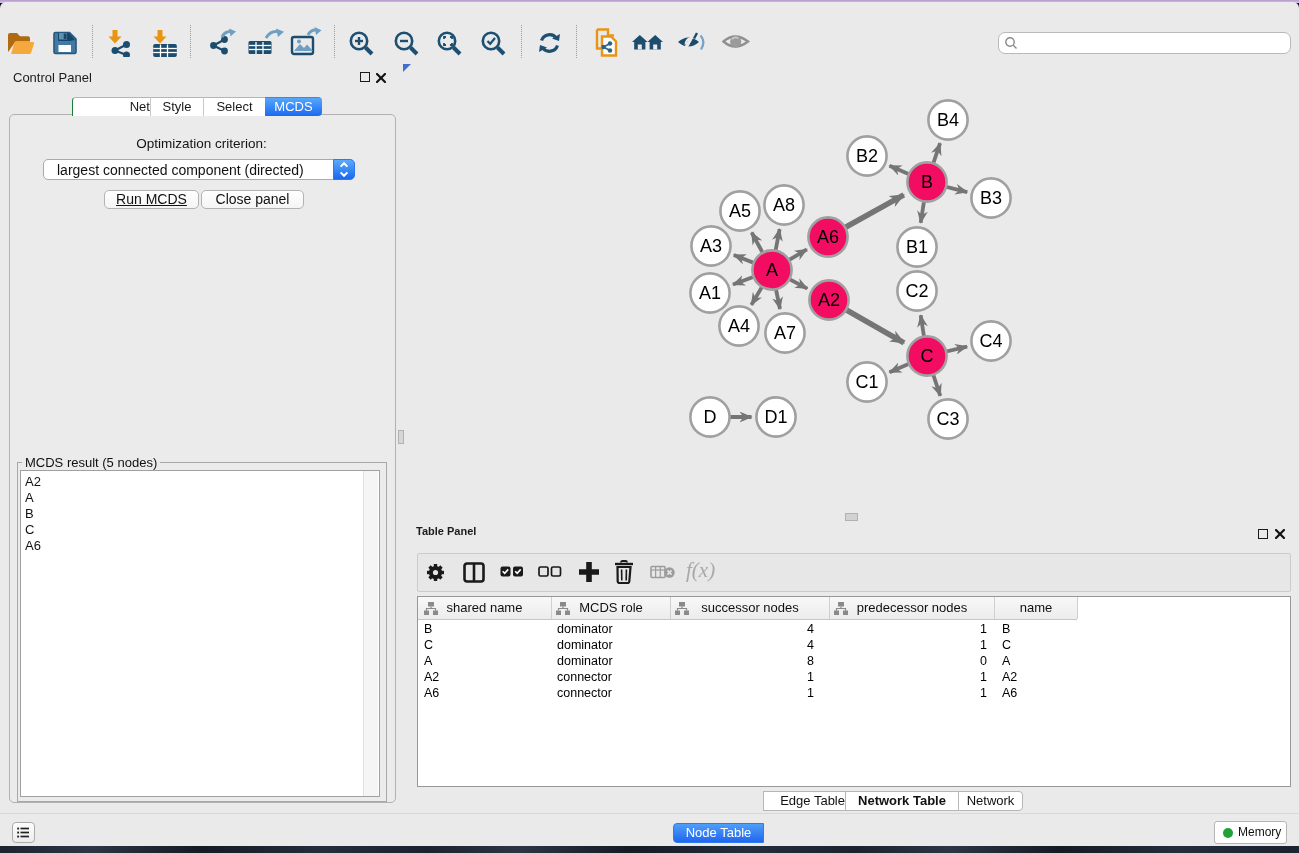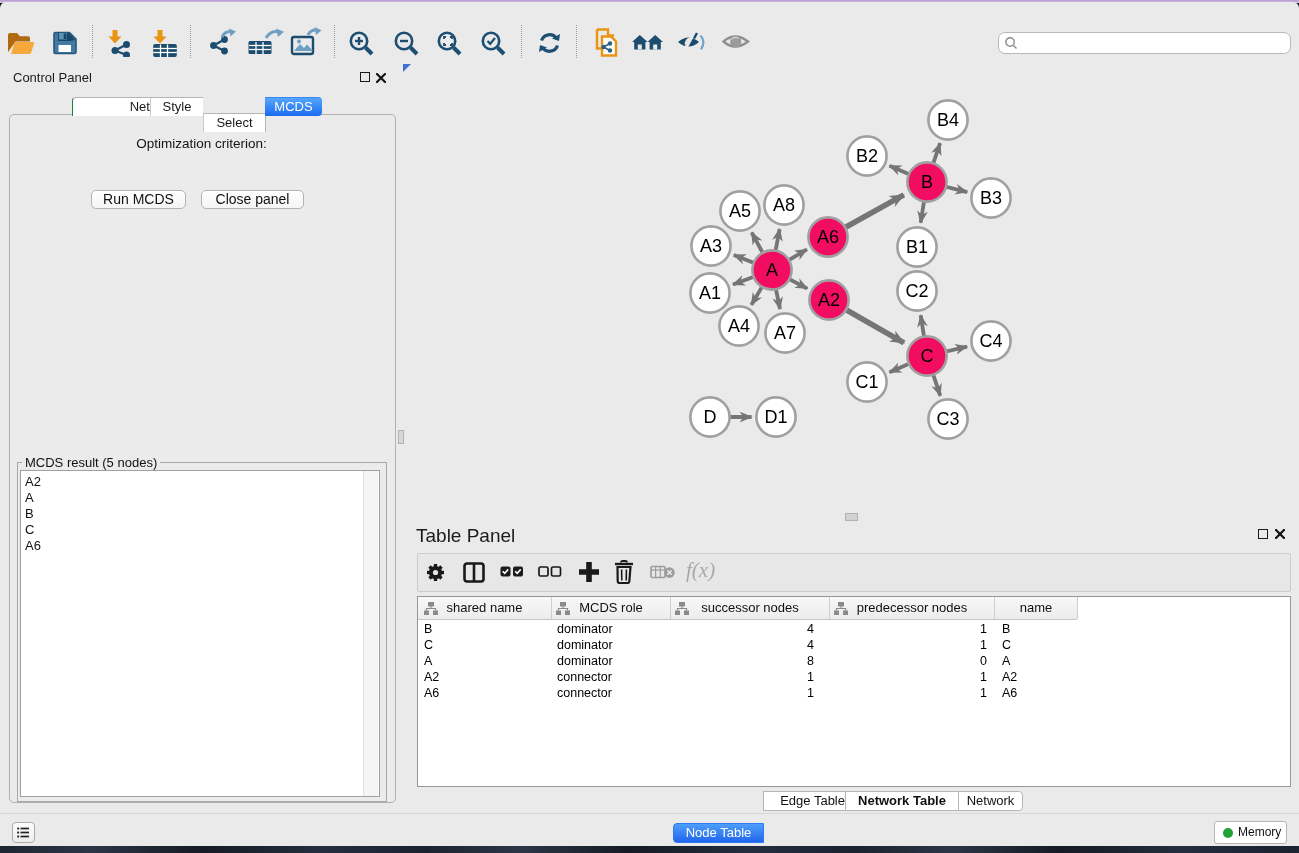--- a/index.html
+++ b/index.html
@@ -37,21 +37,21 @@
 #statusline{left:0;top:813px;width:1299px;height:0;border-top:1px solid #d8d8d8;}
 #listBtn{left:12px;top:822px;width:21px;height:19px;background:linear-gradient(180deg,#fdfdfd,#ededed);border:1px solid #acacac;border-radius:4px;}
 #memBtn{left:1214px;top:821px;width:71px;height:21px;background:#fff;border:1px solid #b5b5b5;border-radius:3px;font-size:12px;color:#111;}
 #memBtn span{position:absolute;left:23px;top:3px;}
 #memDot{position:absolute;left:8px;top:6px;width:10px;height:10px;border-radius:50%;background:#21a136;}
 
 #netwin{left:403px;top:64px;width:895px;height:448px;background:#fff;border:1px solid #999;border-radius:5px 5px 0 0;}
 #nettb{left:0;top:0;width:895px;height:21px;background:linear-gradient(180deg,#f6f6f6,#d5d5d5);border-bottom:1px solid #a8a8a8;border-radius:5px 5px 0 0;}
 #nettitle{left:0;top:3px;width:895px;text-align:center;font-size:13px;color:#222;}
 
-#tpTitle{left:416px;top:525px;font-size:19px;color:#1b1b1b;}
+#tpTitle{left:416px;top:525px;font-size:11px;color:#1b1b1b;font-weight:bold;}
 #tpMax{left:1258px;top:529px;width:8px;height:8px;border:1.5px solid #1b1b1b;}
 #tptoolbar{left:417px;top:553px;width:872px;height:37px;background:#e7e7e7;border:1px solid #cbcbcb;border-radius:2px;}
 #table{left:417px;top:596px;width:872px;height:189px;background:#fff;border:1px solid #979797;}
 #thead{left:0;top:0;width:659px;height:22px;background:linear-gradient(180deg,#f8f8f8,#ececec);border-bottom:1px solid #c6c6c6;position:absolute;}
 .th{position:absolute;top:0;height:22px;border-right:1px solid #cfcfcf;font-size:13px;color:#111;text-align:center;line-height:22px;}
 .trow{position:absolute;font-size:12.5px;color:#000;height:16px;line-height:16px;}
 .num{text-align:right;}
 .btab{position:absolute;top:791px;height:18px;background:#fff;border:1px solid #b6b6b6;font-size:13px;color:#111;text-align:center;line-height:18px;}
 .btab.sel{background:linear-gradient(180deg,#4f9ef9,#2166ee);color:#fff;border-color:#2d7af2;margin-top:32px;}
 #deskBottom{left:0;top:846px;width:1299px;height:7px;background:repeating-linear-gradient(90deg,#1c2430 0px,#2b3545 90px,#151b25 200px,#232d3c 320px,#1a2230 430px);}
@@ -206,24 +206,33 @@
 <div class="abs" id="cpMax"></div>
 <svg class="abs" style="left:376px;top:73px" width="10" height="10">
       <g stroke="#111" stroke-width="2.2" stroke-linecap="round">
         <line x1="1" y1="1" x2="9" y2="9"></line>
         <line x1="9" y1="1" x2="1" y2="9"></line>
       </g>
     </svg>
 <div class="abs" id="panel"></div>
 <div class="abs tab" style="left:72px;width:71px;border-left:1px solid #15803d;border-radius:4px 0 0 0;padding-left:45px;">Network</div>
 <div class="abs tab" style="left:150px;width:52px;border-left:1px solid #c9c9c9;">Style</div>
-<div class="abs tab" style="left:203px;width:61px;border-left:1px solid #c9c9c9;border-right:1px solid #b5b5b5;margin-top:16px;">Select</div>
+<div class="abs tab" style="left:203px;width:61px;border-left:1px solid #c9c9c9;border-right:1px solid #b5b5b5;">Select</div>
 <div class="abs tab sel" style="left:265px;width:57px;border-radius:0 4px 4px 0;">MCDS</div>
 <div class="abs" id="optLabel">Optimization criterion:</div>
-<div class="abs btn" style="left:91px;width:93px;">Run MCDS</div>
+<div class="abs" id="dropdown">
+  <div class="abs" id="ddText">largest connected component (directed)</div>
+  <div class="abs" id="ddBtn">
+    <svg width="20" height="19">
+          <path d="M6.6,6.6 L10,3.2 L13.4,6.6" fill="none" stroke="#fff" stroke-width="2"></path>
+          <path d="M6.6,12.4 L10,15.8 L13.4,12.4" fill="none" stroke="#fff" stroke-width="2"></path>
+        </svg>
+  </div>
+</div>
+<div class="abs btn" style="left:104px;width:93px;text-decoration:underline;">Run MCDS</div>
 <div class="abs btn" style="left:201px;width:101px;">Close panel</div>
 <div class="abs" id="fieldset"></div>
 <div class="abs" id="fsLabel">MCDS result (5 nodes)</div>
 <div class="abs" id="listbox">
   <div class="li">A2</div>
       <div class="li">A</div>
       <div class="li">B</div>
       <div class="li">C</div>
       <div class="li">A6</div>
   <div id="lbScroll"></div>

